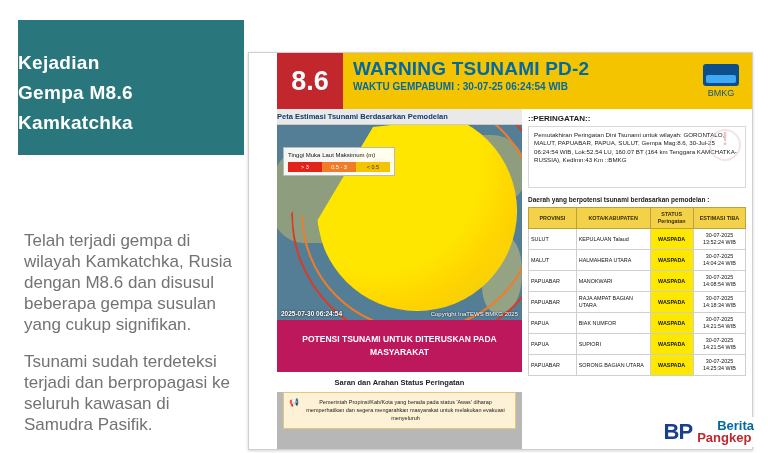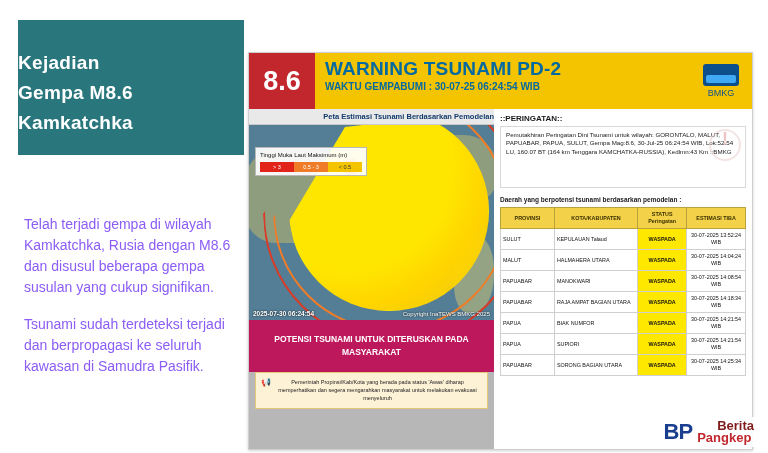--- a/index.html
+++ b/index.html
@@ -23,34 +23,35 @@
   }
   #title-block .title-line {
     color:#ffffff;
     font-size:19px;
     font-weight:bold;
     letter-spacing:0.3px;
     line-height:30px;
   }
   #title-block .t1 { padding-top:28px; }
   #body-text {
-    position:absolute; left:24px; top:214px; width:216px;
-    color:#8b5cf6;
-    font-size:14px;
+    position:absolute; left:24px; top:230px; width:216px;
+    color:#737373;
+    font-size:17px;
     line-height:21px;
   }
   #body-text p { margin:0 0 16px 0; }
 
   
   #bmkg-card {
     position:absolute; left:248px; top:52px; width:505px; height:398px;
     background:#ffffff;
     border:1px solid #cfcfcf;
     box-shadow:0 1px 3px rgba(0,0,0,0.18);
     overflow:hidden;
+    padding-left:28px;
   }
 
   
   #bmkg-header {
     position:relative; height:56px; background:#f5c400;
     display:flex; align-items:stretch;
   }
   #mag-box {
     width:66px; background:#c1272d; color:#ffffff;
     display:flex; align-items:center; justify-content:center;
@@ -85,21 +86,21 @@
   }
 
   
   #bmkg-body { display:flex; height:342px; }
   #left-col { width:245px; background:#b7b7b7; position:relative; }
   #right-col { flex:1; background:#ffffff; padding:5px 6px; position:relative; }
 
   
   #map-title {
     background:#e9e9e9; color:#123a6b; font-size:7.5px; font-weight:bold;
-    text-align:right; padding:3px 0; border-bottom:1px solid #c9c9c9;
+    text-align:left; padding:3px 0; border-bottom:1px solid #c9c9c9;
   }
   #map-wrap {
     position:relative; height:195px; overflow:hidden;
     background:#4a6f86;
   }
   
   #map-ocean { position:absolute; inset:0; background:#547e96; }
   .landmass { position:absolute; background:#9aa98a; border-radius:40% 30% 45% 35%; }
   #land-asia { left:-5px; top:22px; width:92px; height:96px; background:#8e9d7e; }
   #land-aus { left:120px; top:140px; width:46px; height:30px; background:#94a384; border-radius:45%; }
@@ -223,21 +224,21 @@
   #berita-logo {
     position:absolute; right:8px; bottom:6px;
     display:flex; align-items:center; gap:5px;
     background:rgba(255,255,255,0.9); padding:3px 6px; border-radius:3px;
   }
   #berita-logo .bp {
     font-size:22px; font-weight:bold; color:#1b3f8f; line-height:22px;
     letter-spacing:-1px;
   }
   #berita-logo .words { line-height:12px; }
-  #berita-logo .w1 { font-size:13px; font-weight:bold; color:#7f1d1d;margin-left:20px; }
+  #berita-logo .w1 { font-size:13px; font-weight:bold; color:#0369a1;margin-left:20px; }
   #berita-logo .w2 { font-size:13px; font-weight:bold; color:#c1272d; }
 </style>
 </head>
 <body>
 
 <div id="left-panel">
 
   <div id="title-block">
     <div class="title-line t1">Kejadian</div>
     <div class="title-line">Gempa M8.6</div>
@@ -292,20 +293,21 @@
             <div class="legend-cell" style="background:#f5c400;color:#333">&lt; 0.5</div>
           </div>
         </div>
 
         <div id="map-timestamp">2025-07-30 06:24:54</div>
         <div id="map-credit">Copyright InaTEWS BMKG 2025</div>
       </div>
 
       <div id="potensi">POTENSI TSUNAMI UNTUK DITERUSKAN PADA MASYARAKAT</div>
 
+      <div id="saran-title">Saran dan Arahan Status Peringatan</div>
       <div id="saran-box">
         <span id="megaphone-icon">📢</span>
         <span>Pemerintah Propinsi/Kab/Kota yang berada pada status 'Awas' diharap memperhatikan dan segera mengarahkan masyarakat untuk melakukan evakuasi menyeluruh</span>
       </div>
     </div>
 
     <div id="right-col">
 
       <div id="peringatan-title">::PERINGATAN::</div>
       <div id="peringatan-text">

